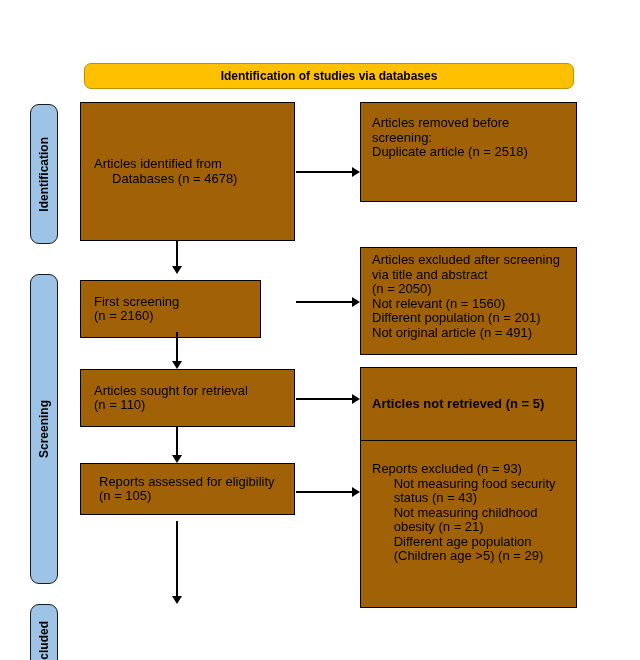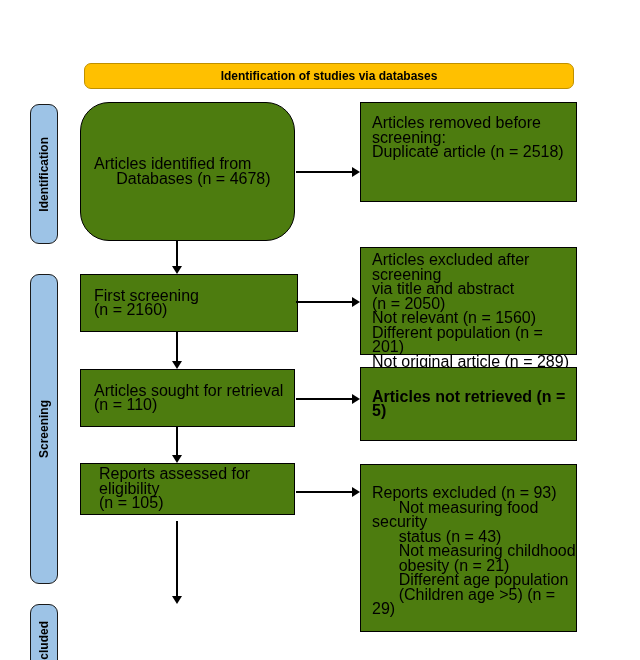--- a/index.html
+++ b/index.html
@@ -17,22 +17,22 @@
     position:absolute; left:30px; width:28px;
     background:#9DC3E6; border:1px solid #1a1a1a; border-radius:9px;
     display:flex; align-items:center; justify-content:center;
   }
   .stage span {
     writing-mode:vertical-rl; transform:rotate(180deg);
     font-size:12px; font-weight:bold; white-space:nowrap;
   }
 
   .box {
-    position:absolute; background:#4d7c0f; border:1.5px solid #000;
-    font-size:16px; line-height:14.5px;
+    position:absolute; background:#a16207; border:1.5px solid #000;
+    font-size:13px; line-height:14.5px;
   }
   .box .txt { white-space:pre-wrap; display:block; }
   .vcenter { display:flex; align-items:center; }
 
   .arrow-h { position:absolute; height:2px; background:#000; }
   .arrow-h::after {
     content:""; position:absolute; right:-8px; top:-4px; width:0; height:0;
     border-left:8px solid #000; border-top:5px solid transparent; border-bottom:5px solid transparent;
   }
   .arrow-v { position:absolute; width:2px; background:#000; }
@@ -51,26 +51,26 @@
   <div class="stage" style="top: 60px; height: 140px; background-color: rgb(157, 195, 230);">
     <span>Identification</span>
   </div>
   <div class="stage" style="top: 230px; height: 310px; background-color: rgb(157, 195, 230);">
     <span>Screening</span>
   </div>
   <div class="stage" style="top: 560px; height: 83px; background-color: rgb(157, 195, 230);">
     <span>Included</span>
   </div>
 
-  <div class="box vcenter" style="left:80px; top:58px; width:215px; height:139px; padding-left:13px;border-radius:29px;">
+  <div class="box vcenter" style="left:80px; top:58px; width:215px; height:139px; padding-left:13px;">
     <span class="txt">Articles identified from
      Databases (n = 4678)</span>
   </div>
 
-  <div class="box vcenter" style="left:80px; top:230px; width:218px; height:58px; padding-left:13px;">
+  <div class="box vcenter" style="left:80px; top:236px; width:181px; height:58px; padding-left:13px;">
     <span class="txt">First screening
 (n = 2160)</span>
   </div>
 
   <div class="box vcenter" style="left:80px; top:325px; width:215px; height:58px; padding-left:13px;align-items:center;">
     <span class="txt">Articles sought for retrieval
 (n = 110)</span>
   </div>
 
   <div class="box vcenter" style="left:80px; top:419px; width:215px; height:52px; padding-left:18px;">
@@ -84,28 +84,28 @@
 screening:
 Duplicate article (n = 2518)</span>
   </div>
 
   <div class="box" style="left:360px; top:203px; width:217px; height:108px; padding:5px 4px 0 11px;">
     <span class="txt">Articles excluded after screening
 via title and abstract
 (n = 2050)
 Not relevant (n = 1560)
 Different population (n = 201)
-Not original article (n = 289)</span>
+Not original article (n = 491)</span>
   </div>
 
   <div class="box vcenter" style="left:360px; top:323px; width:217px; height:74px; padding-left:11px;font-weight:bold;">
     <span class="txt">Articles not retrieved (n = 5)</span>
   </div>
 
-  <div class="box" style="left:360px; top:420px; width:217px; height:168px; padding:21px 0 0 11px;">
+  <div class="box" style="left:360px; top:396px; width:217px; height:168px; padding:21px 0 0 11px;">
     <span class="txt">Reports excluded (n = 93)
       Not measuring food security
       status (n = 43)
       Not measuring childhood
       obesity (n = 21)
       Different age population
       (Children age &gt;5) (n = 29)</span>
   </div>
 
   <div class="arrow-h" style="left:296px; top:127px; width:56px;"></div>

